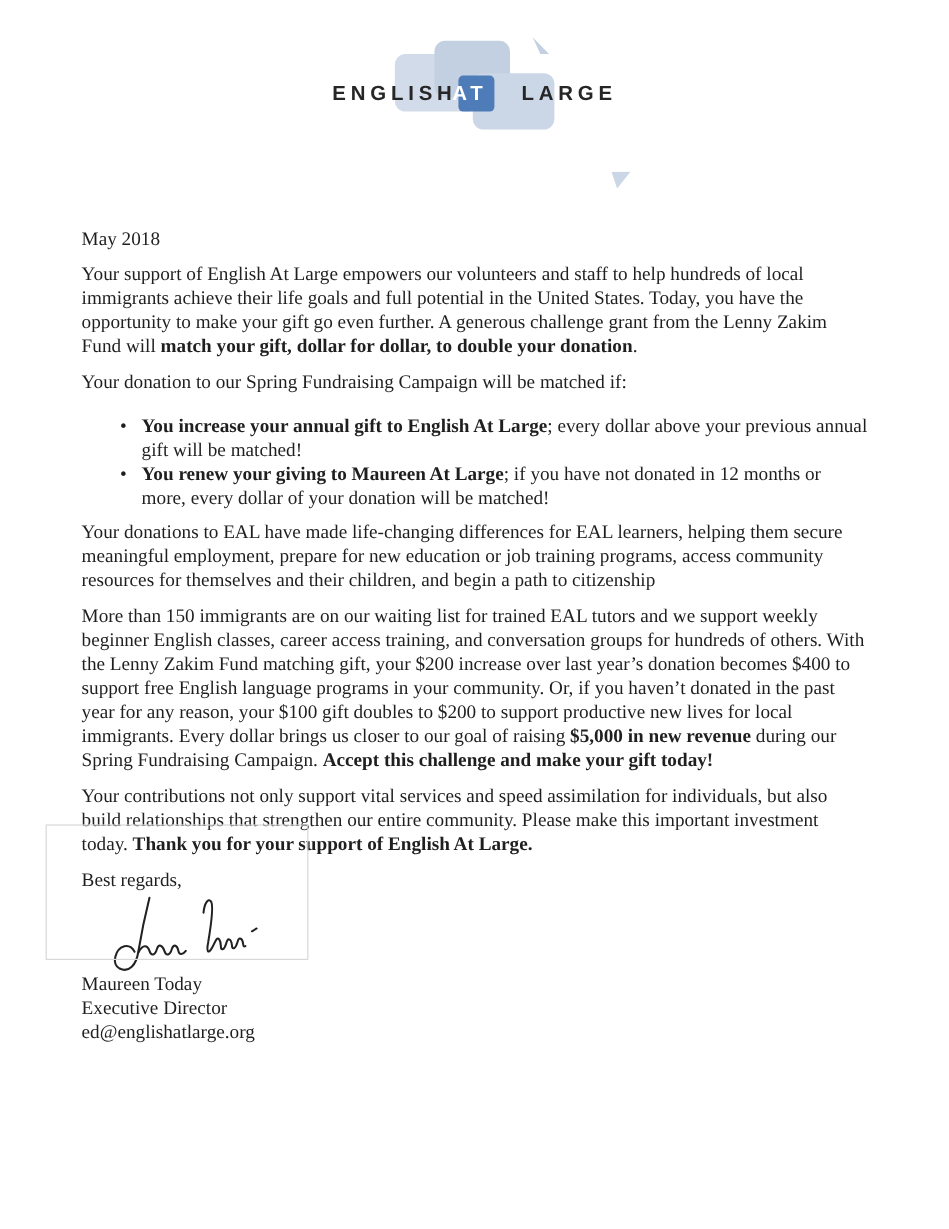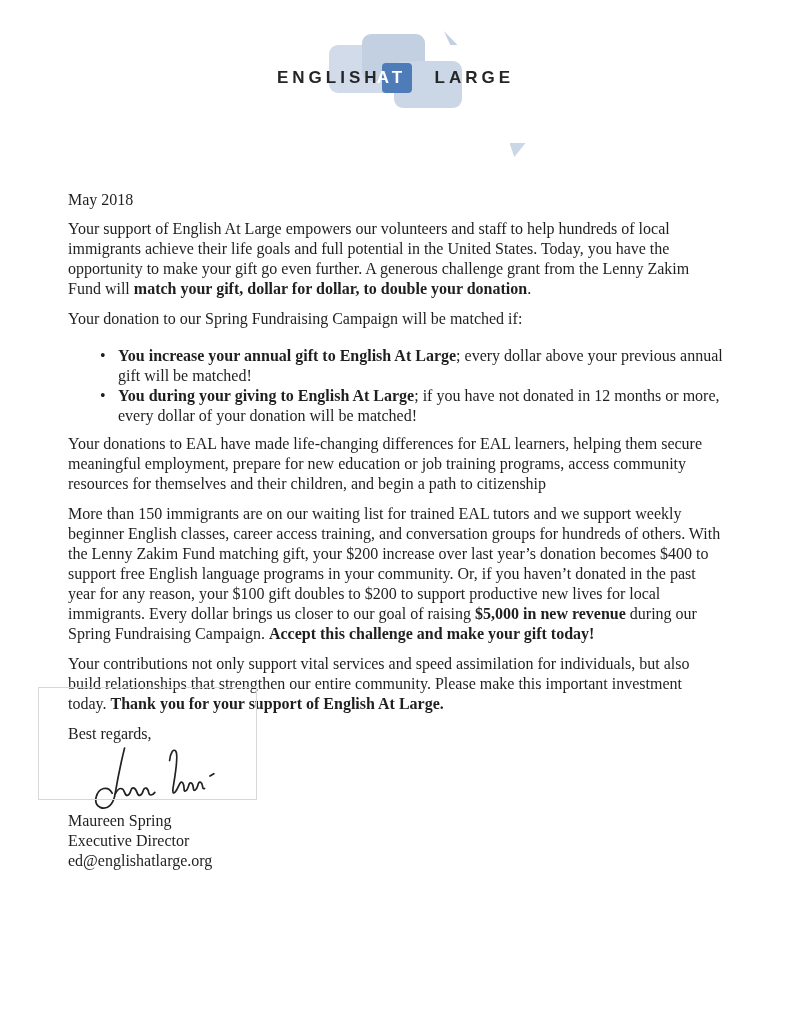--- a/index.html
+++ b/index.html
@@ -141,36 +141,36 @@
 
   <div class="intro">Your donation to our Spring Fundraising Campaign will be matched if:</div>
 
   <ul class="bullets">
     <li class="bullet-row">
       <span class="bullet-dot">•</span>
       <span class="bullet-text"><b>You increase your annual gift to English At Large</b><span>; every dollar above your previous annual gift will be matched!</span></span>
     </li>
     <li class="bullet-row">
       <span class="bullet-dot">•</span>
-      <span class="bullet-text"><b>You during your giving to English At Large</b><span>; if you have not donated in 12 months or more, every dollar of your donation will be matched!</span></span>
+      <span class="bullet-text"><b>You renew your giving to Maureen At Large</b><span>; if you have not donated in 12 months or more, every dollar of your donation will be matched!</span></span>
     </li>
   </ul>
 
   <div class="para"><span>Your donations to EAL have made life-changing differences for EAL learners, helping them secure meaningful employment, prepare for new education or job training programs, access community resources for themselves and their children, and begin a path to citizenship</span></div>
 
   <div class="para"><span>More than 150 immigrants are on our waiting list for trained EAL tutors and we support weekly beginner English classes, career access training, and conversation groups for hundreds of others. With the Lenny Zakim Fund matching gift, your $200 increase over last year’s donation becomes $400 to support free English language programs in your community. Or, if you haven’t donated in the past year for any reason, your $100 gift doubles to $200 to support productive new lives for local immigrants. Every dollar brings us closer to our goal of raising </span><b>$5,000 in new revenue</b><span> during our Spring Fundraising Campaign. </span><b>Accept this challenge and make your gift today!</b></div>
 
   <div class="para"><span>Your contributions not only support vital services and speed assimilation for individuals, but also build relationships that strengthen our entire community.  Please make this important investment today. </span><b>Thank you for your support of English At Large.</b></div>
 
   <div>Best regards,</div>
 
   <svg class="signature-svg" viewBox="0 0 190 85" width="175" height="66" xmlns="http://www.w3.org/2000/svg">
     <path d="M50 4 C46 20 41 44 38 62 C36 76 28 85 18 80 C9 75 13 59 23 56 C28 55 32 58 34 62"></path>
     <path d="M38 63 C43 53 48 55 50 61 C52 67 56 66 58 59 C60 53 64 55 66 61 C68 67 72 66 74 59 C76 53 80 55 81 61 C82 66 86 65 89 61"></path>
     <path d="M108 20 C109 10 113 4 116 8 C119 12 115 40 113 52 C111 62 113 65 117 58 C121 51 122 45 125 49 C128 53 125 61 129 59 C133 57 132 47 136 49 C140 51 137 60 141 58 C145 56 144 46 148 48 C152 50 149 58 153 56"></path>
     <path d="M160 40 L165 37"></path>
   </svg>
 
-  <div class="signer-line">Maureen Spring</div>
+  <div class="signer-line">Maureen Today</div>
   <div class="signer-line">Executive Director</div>
   <div class="signer-line">ed@englishatlarge.org</div>
 
 </div>
 
 </body></html>

